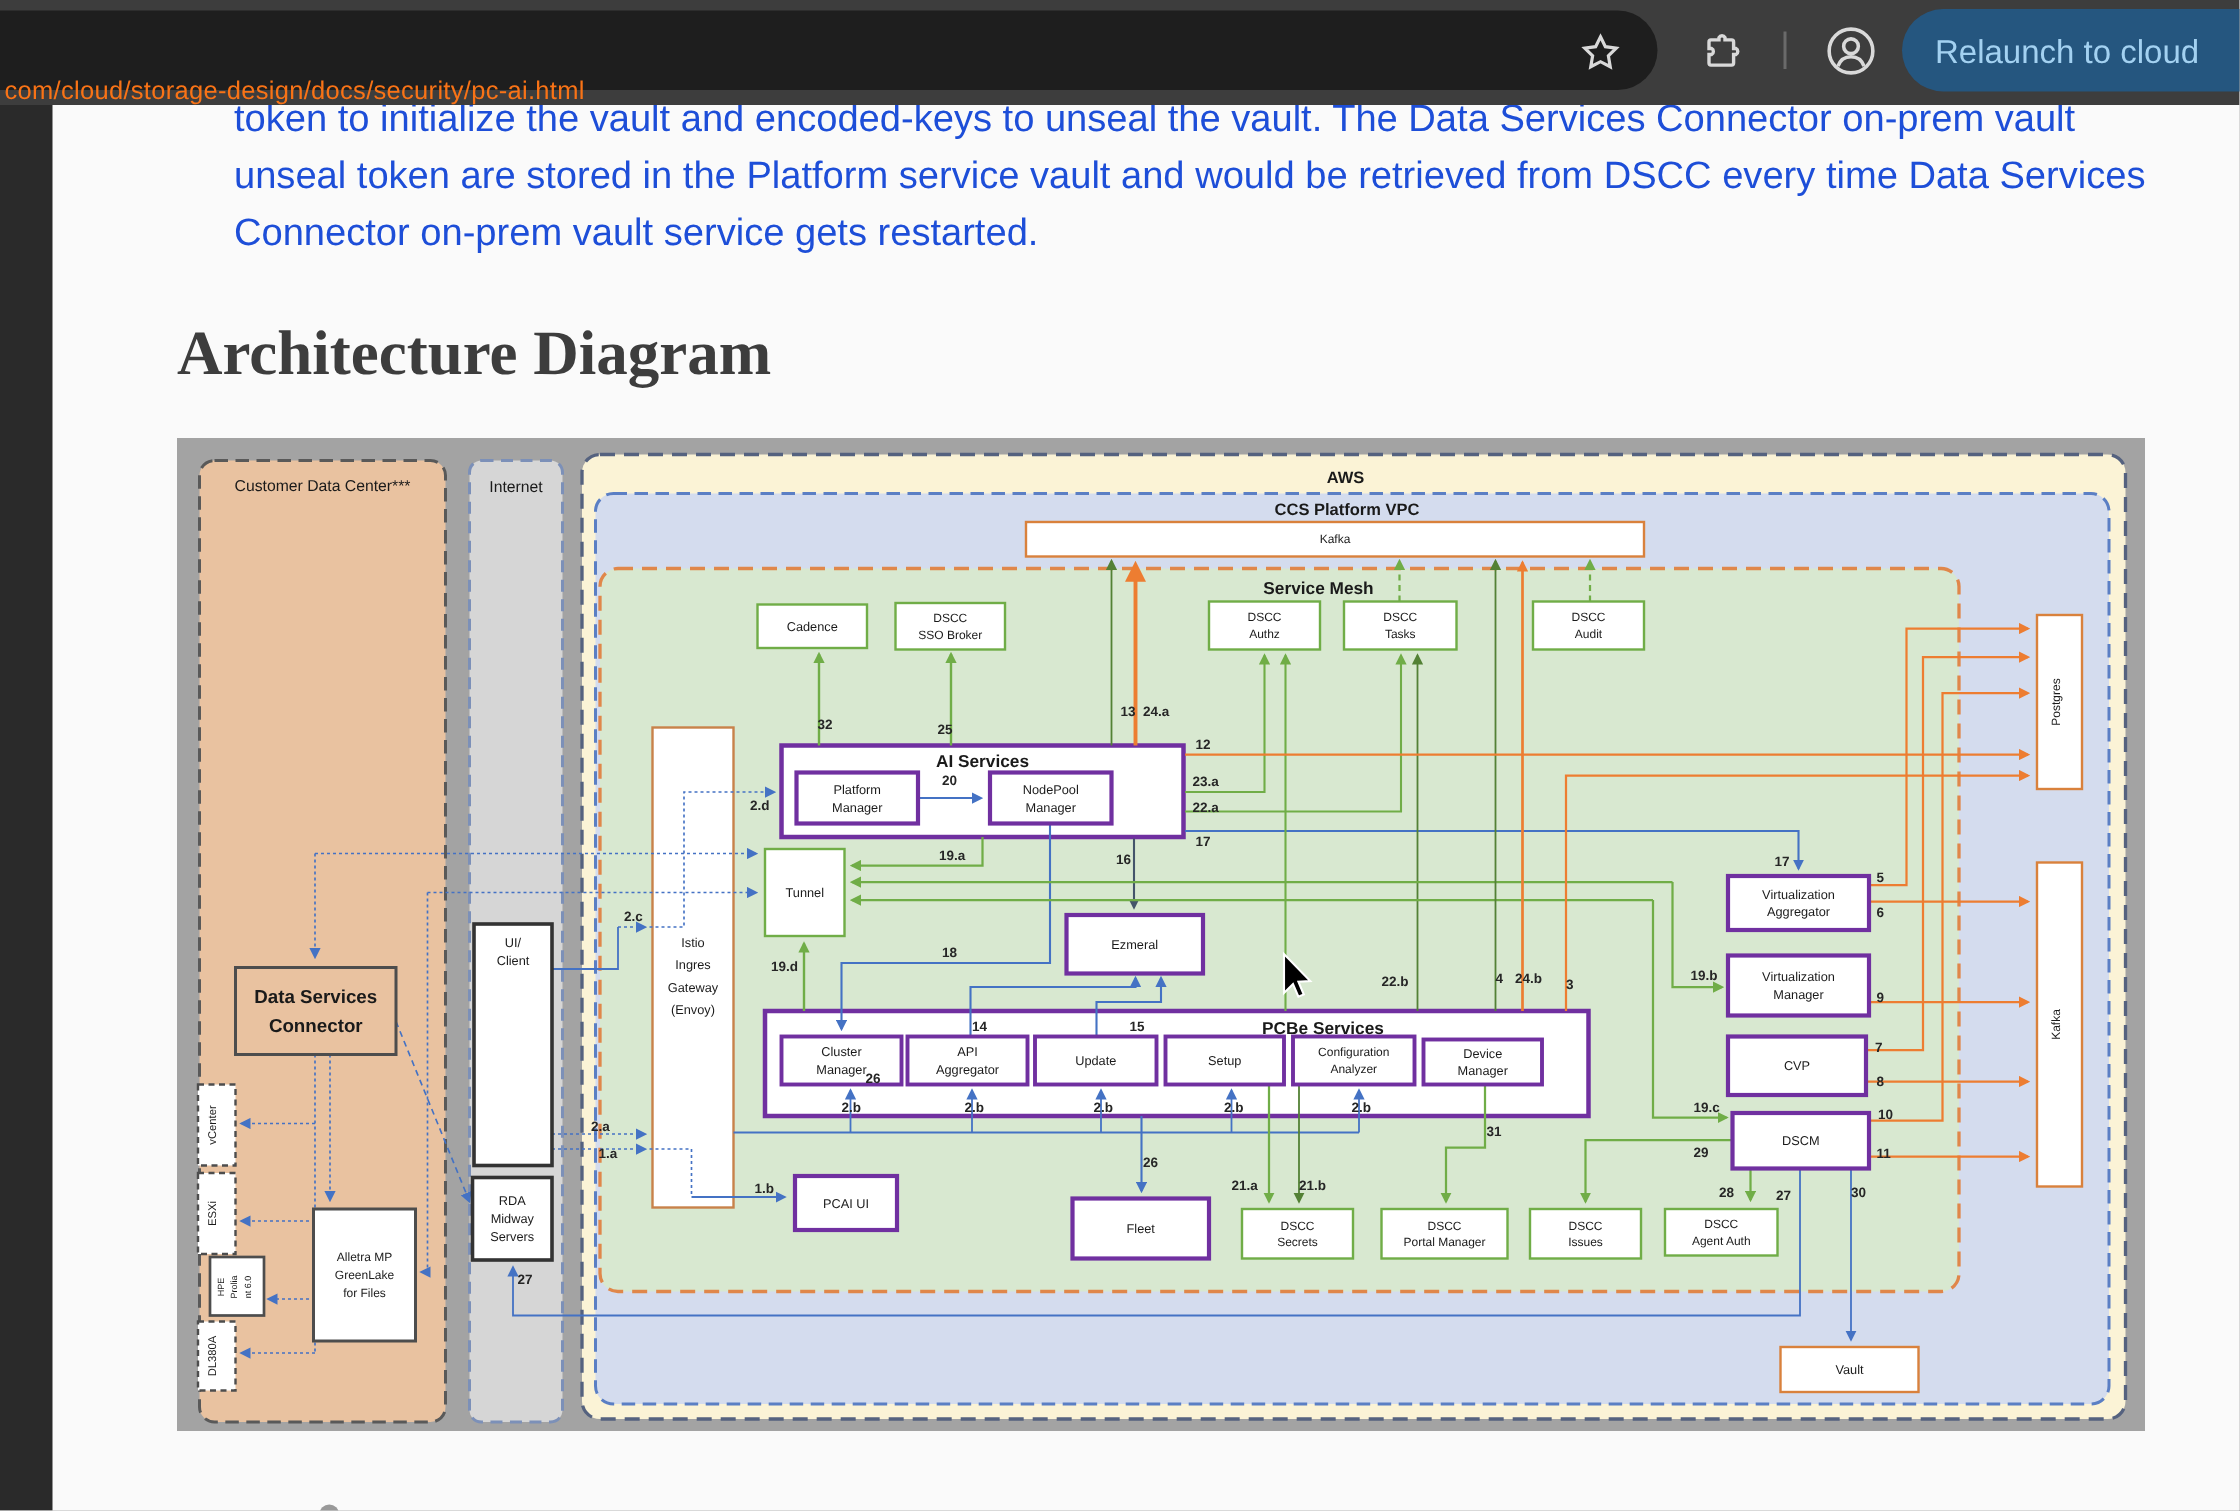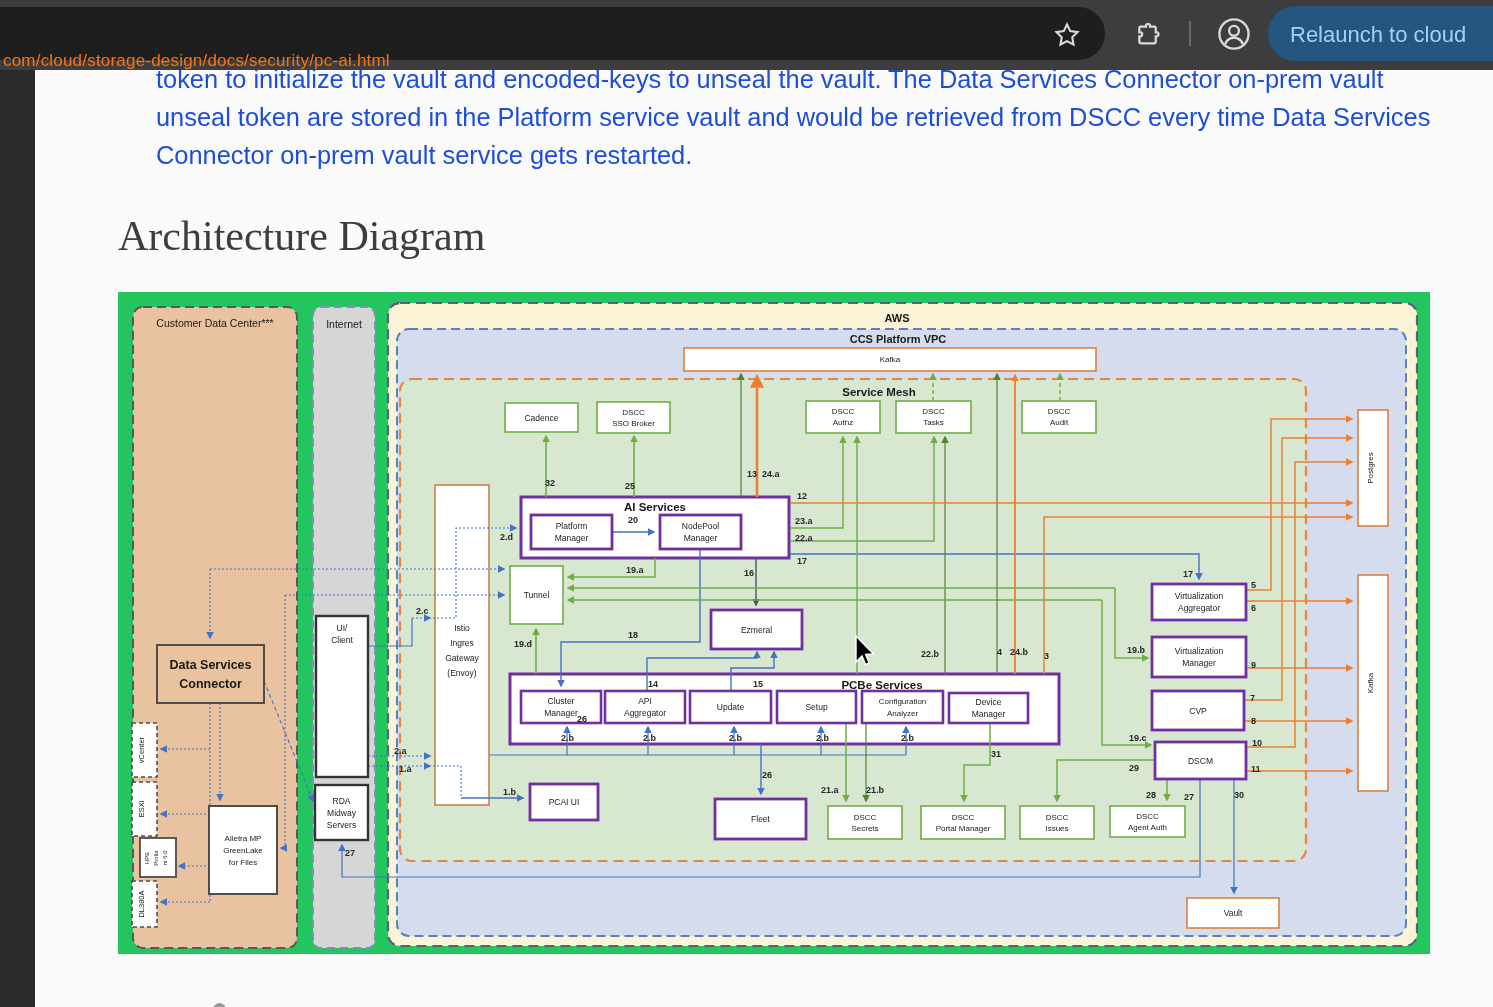--- a/index.html
+++ b/index.html
@@ -8,22 +8,22 @@
   
   #chrome{position:absolute;left:0;top:0;width:1493px;height:70px;background:#3d3d3d;}
   #addrbar{position:absolute;left:-40px;top:7px;width:1145px;height:53px;background:#1e1e1e;border-radius:27px;}
   #url{position:absolute;left:3px;top:21px;color:#f97316;font-size:17px;letter-spacing:0.2px;margin-top:30px;}
   #btn{position:absolute;left:1268px;top:6px;width:260px;height:55px;border-radius:28px;background:#25567f;}
   #btn span{position:absolute;left:22px;top:16px;color:#a3d1f1;font-size:22px;}
   
   #sidebar{position:absolute;left:0;top:70px;width:35px;height:937px;background:#2a2a2a;}
   #pagebg{position:absolute;left:35px;top:70px;width:1458px;height:937px;background:#fafafa;}
   #para{position:absolute;left:156px;top:60px;width:1320px;font-size:25.4px;line-height:38px;color:#1d4ed8;}
-  #h2{position:absolute;left:118px;top:212px;font-family:"Liberation Serif",serif;font-weight:normal;font-size:42px;color:#3d3d3d;letter-spacing:0px;}
-  #diagwrap{position:absolute;left:118px;top:292px;width:1312px;height:662px;background:#22c55e;}
+  #h2{position:absolute;left:118px;top:212px;font-family:"Liberation Serif",serif;font-weight:bold;font-size:42px;color:#3d3d3d;letter-spacing:0px;}
+  #diagwrap{position:absolute;left:118px;top:292px;width:1312px;height:662px;background:#a3a3a3;}
 </style>
 </head>
 <body>
 <div id="pagebg"></div>
 <div id="para">token to initialize the vault and encoded-keys to unseal the vault. The Data Services Connector on-prem vault<br>unseal token are stored in the Platform service vault and would be retrieved from DSCC every time Data Services<br>Connector on-prem vault service gets restarted.</div>
 <div id="h2">Architecture Diagram</div>
 <div id="diagwrap">
 <svg id="diag" width="1312" height="662" viewBox="118 292 1312 662" font-family="Liberation Sans, sans-serif">
 <defs>
 <marker id="m_blue" viewBox="0 0 10 10" refX="8" refY="5" markerWidth="7.5" markerHeight="7.5" orient="auto-start-reverse" markerUnits="userSpaceOnUse">

